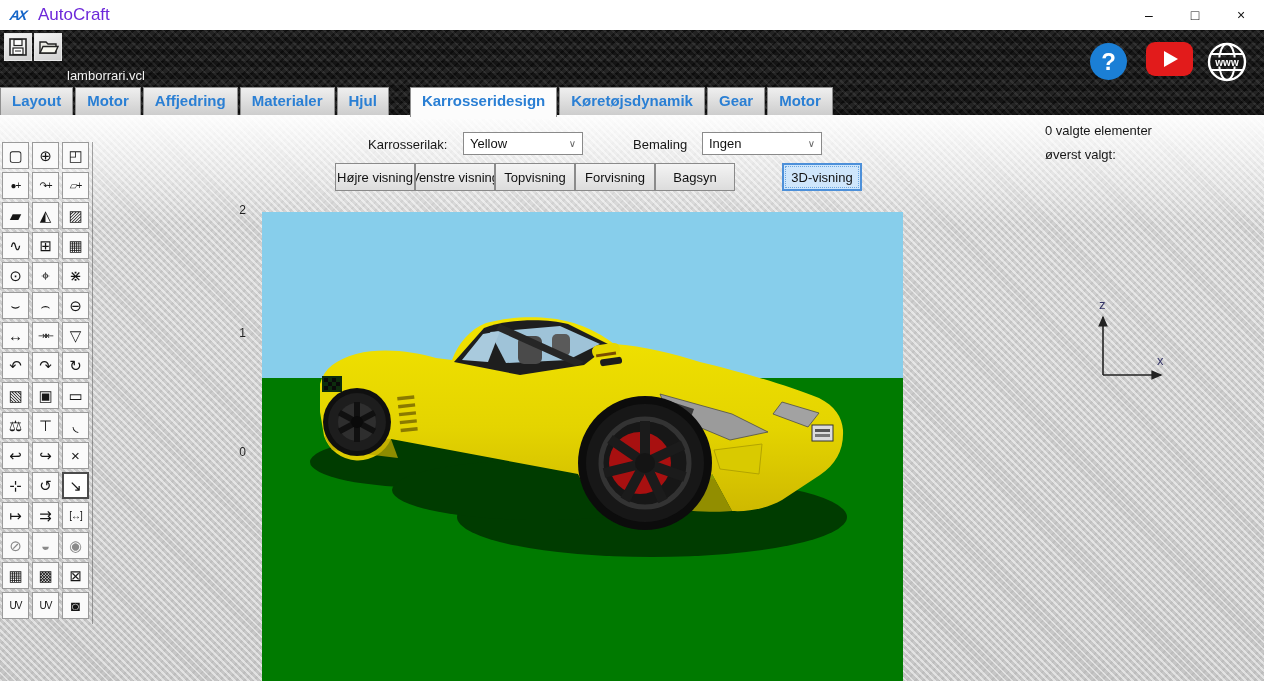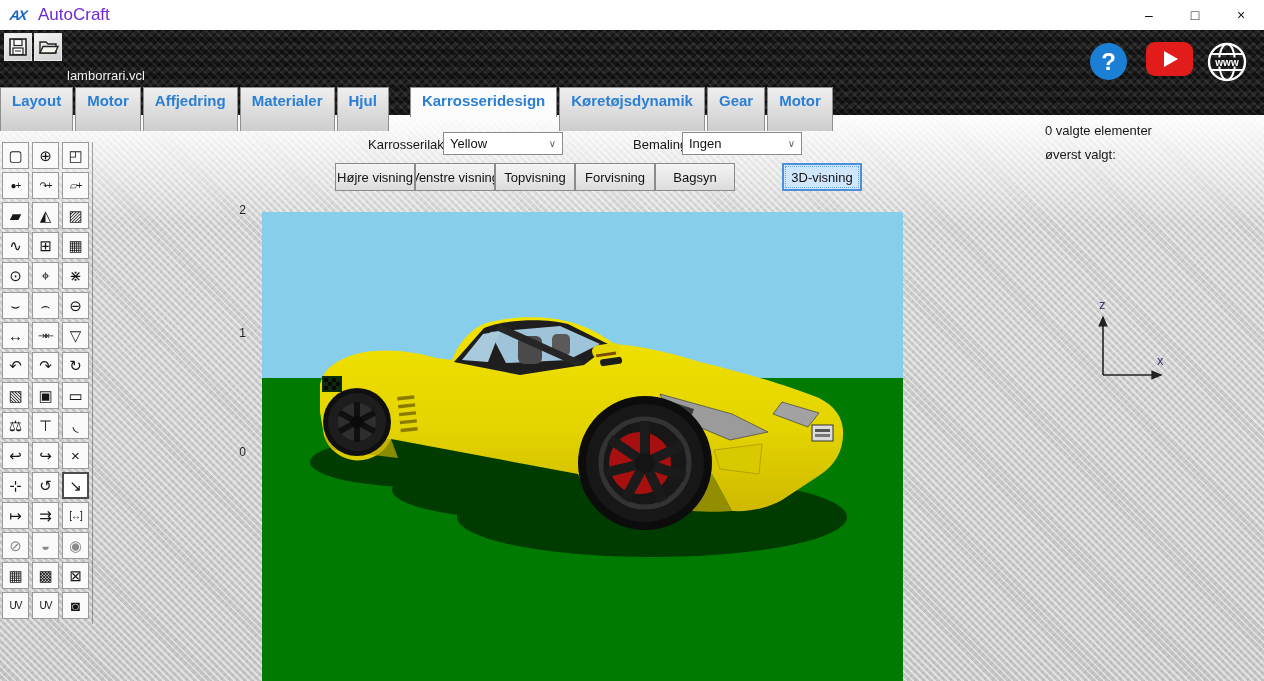--- a/index.html
+++ b/index.html
@@ -32,21 +32,21 @@
   .help-circle { left:1090px; top:13px; width:37px; height:37px; border-radius:50%;
     background:#1b7fd6; color:#fff; font-size:24px; font-weight:bold;
     display:flex; align-items:center; justify-content:center; }
   .yt { left:1146px; top:12px; width:47px; height:34px; border-radius:9px;
     background:#e21b1b; display:flex; align-items:center; justify-content:center; }
   .yt-play { width:0; height:0; border-left:14px solid #fff;
     border-top:8px solid transparent; border-bottom:8px solid transparent; margin-left:3px; }
 
   
   .tabbar { position:absolute; left:0; top:87px; display:flex; z-index:25; }
-  .tab { height:44px; line-height:26px; padding:0 11px; margin-right:2px;
+  .tab { height:28px; line-height:26px; padding:0 11px; margin-right:2px;
     background:linear-gradient(#efefef,#cdcdcd); border:1px solid #8f8f8f; border-bottom:none;
     color:#2a7fd4; font-weight:bold; font-size:15px; white-space:nowrap; cursor:pointer; }
   .tab.selected { background:#fcfcfc; height:30px; box-shadow:0 2px 0 #fcfcfc;margin-left:19px; }
 
   
   .content { position:absolute; left:0; top:115px; width:1264px; height:566px;
     background:
       repeating-linear-gradient(45deg, rgba(255,255,255,.5) 0 2px, rgba(0,0,0,0) 2px 5px),
       repeating-linear-gradient(-45deg, rgba(110,110,110,.10) 0 2px, rgba(0,0,0,0) 2px 6px),
       linear-gradient(#d2d2d2,#c6c6c6); }
@@ -61,21 +61,21 @@
   .tool-btn { width:27px; height:27px; background:#fafafa; border:1px solid #9a9a9a;
     display:flex; align-items:center; justify-content:center; color:#161616;
     font-size:15px; line-height:1; cursor:pointer; overflow:hidden; }
   .tool-btn.small { font-size:10px; letter-spacing:-1px; }
   .tool-btn.sel { border:2px solid #4c4c4c; background:#ffffff; }
 
   
   .ctl-label { position:absolute; font-size:13px; color:#161616; z-index:7; }
   .combo { position:absolute; width:120px; height:23px; background:#fff;
     border:1px solid #8a8a8a; font-size:13px; color:#111; z-index:7;
-    display:flex; align-items:center; padding:0 6px; cursor:pointer; }
+    display:flex; align-items:center; padding:0 6px; cursor:pointer;margin-left:20px; }
   .combo .chev { margin-left:auto; color:#666; font-size:10px; }
 
   .viewbtns { position:absolute; left:335px; top:48px; display:flex; z-index:7; }
   .vbtn { width:80px; height:28px; background:linear-gradient(#f4f4f4,#dcdcdc);
     border:1px solid #8a8a8a; margin-right:0px; font-size:13px; color:#111;
     display:flex; align-items:center; justify-content:center; white-space:nowrap;
     overflow:hidden; cursor:pointer; }
   .vbtn.selected { background:#cfe6fb; border:2px solid #4d90d9;
     outline:1px dotted #6aa7e0; outline-offset:-4px;margin-left:47px; }
 

